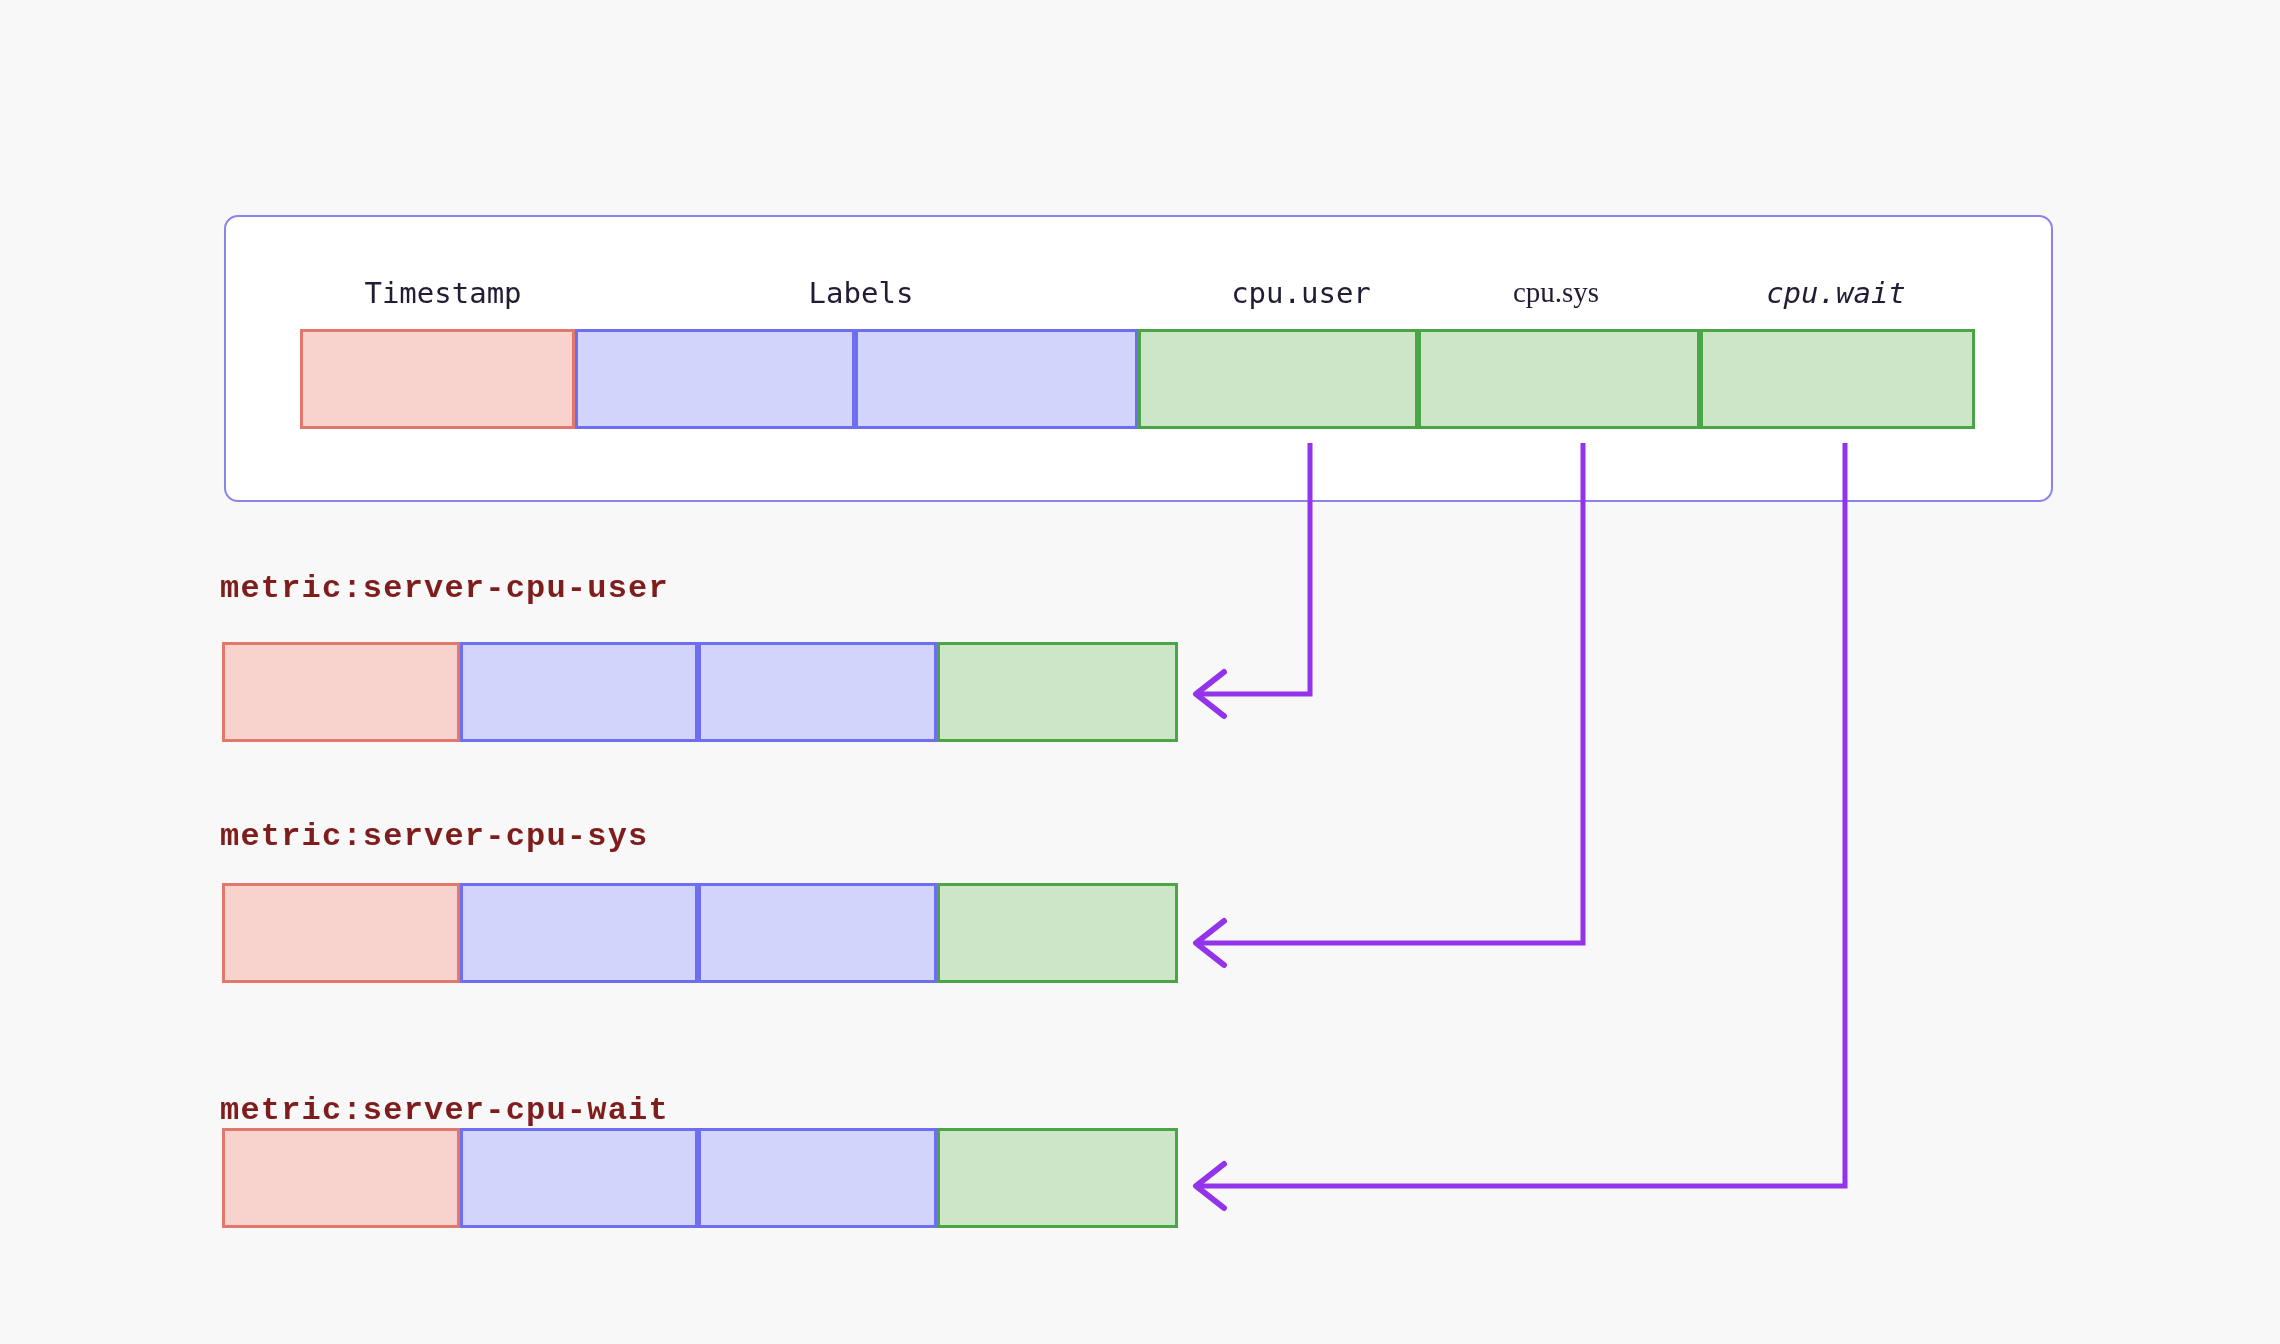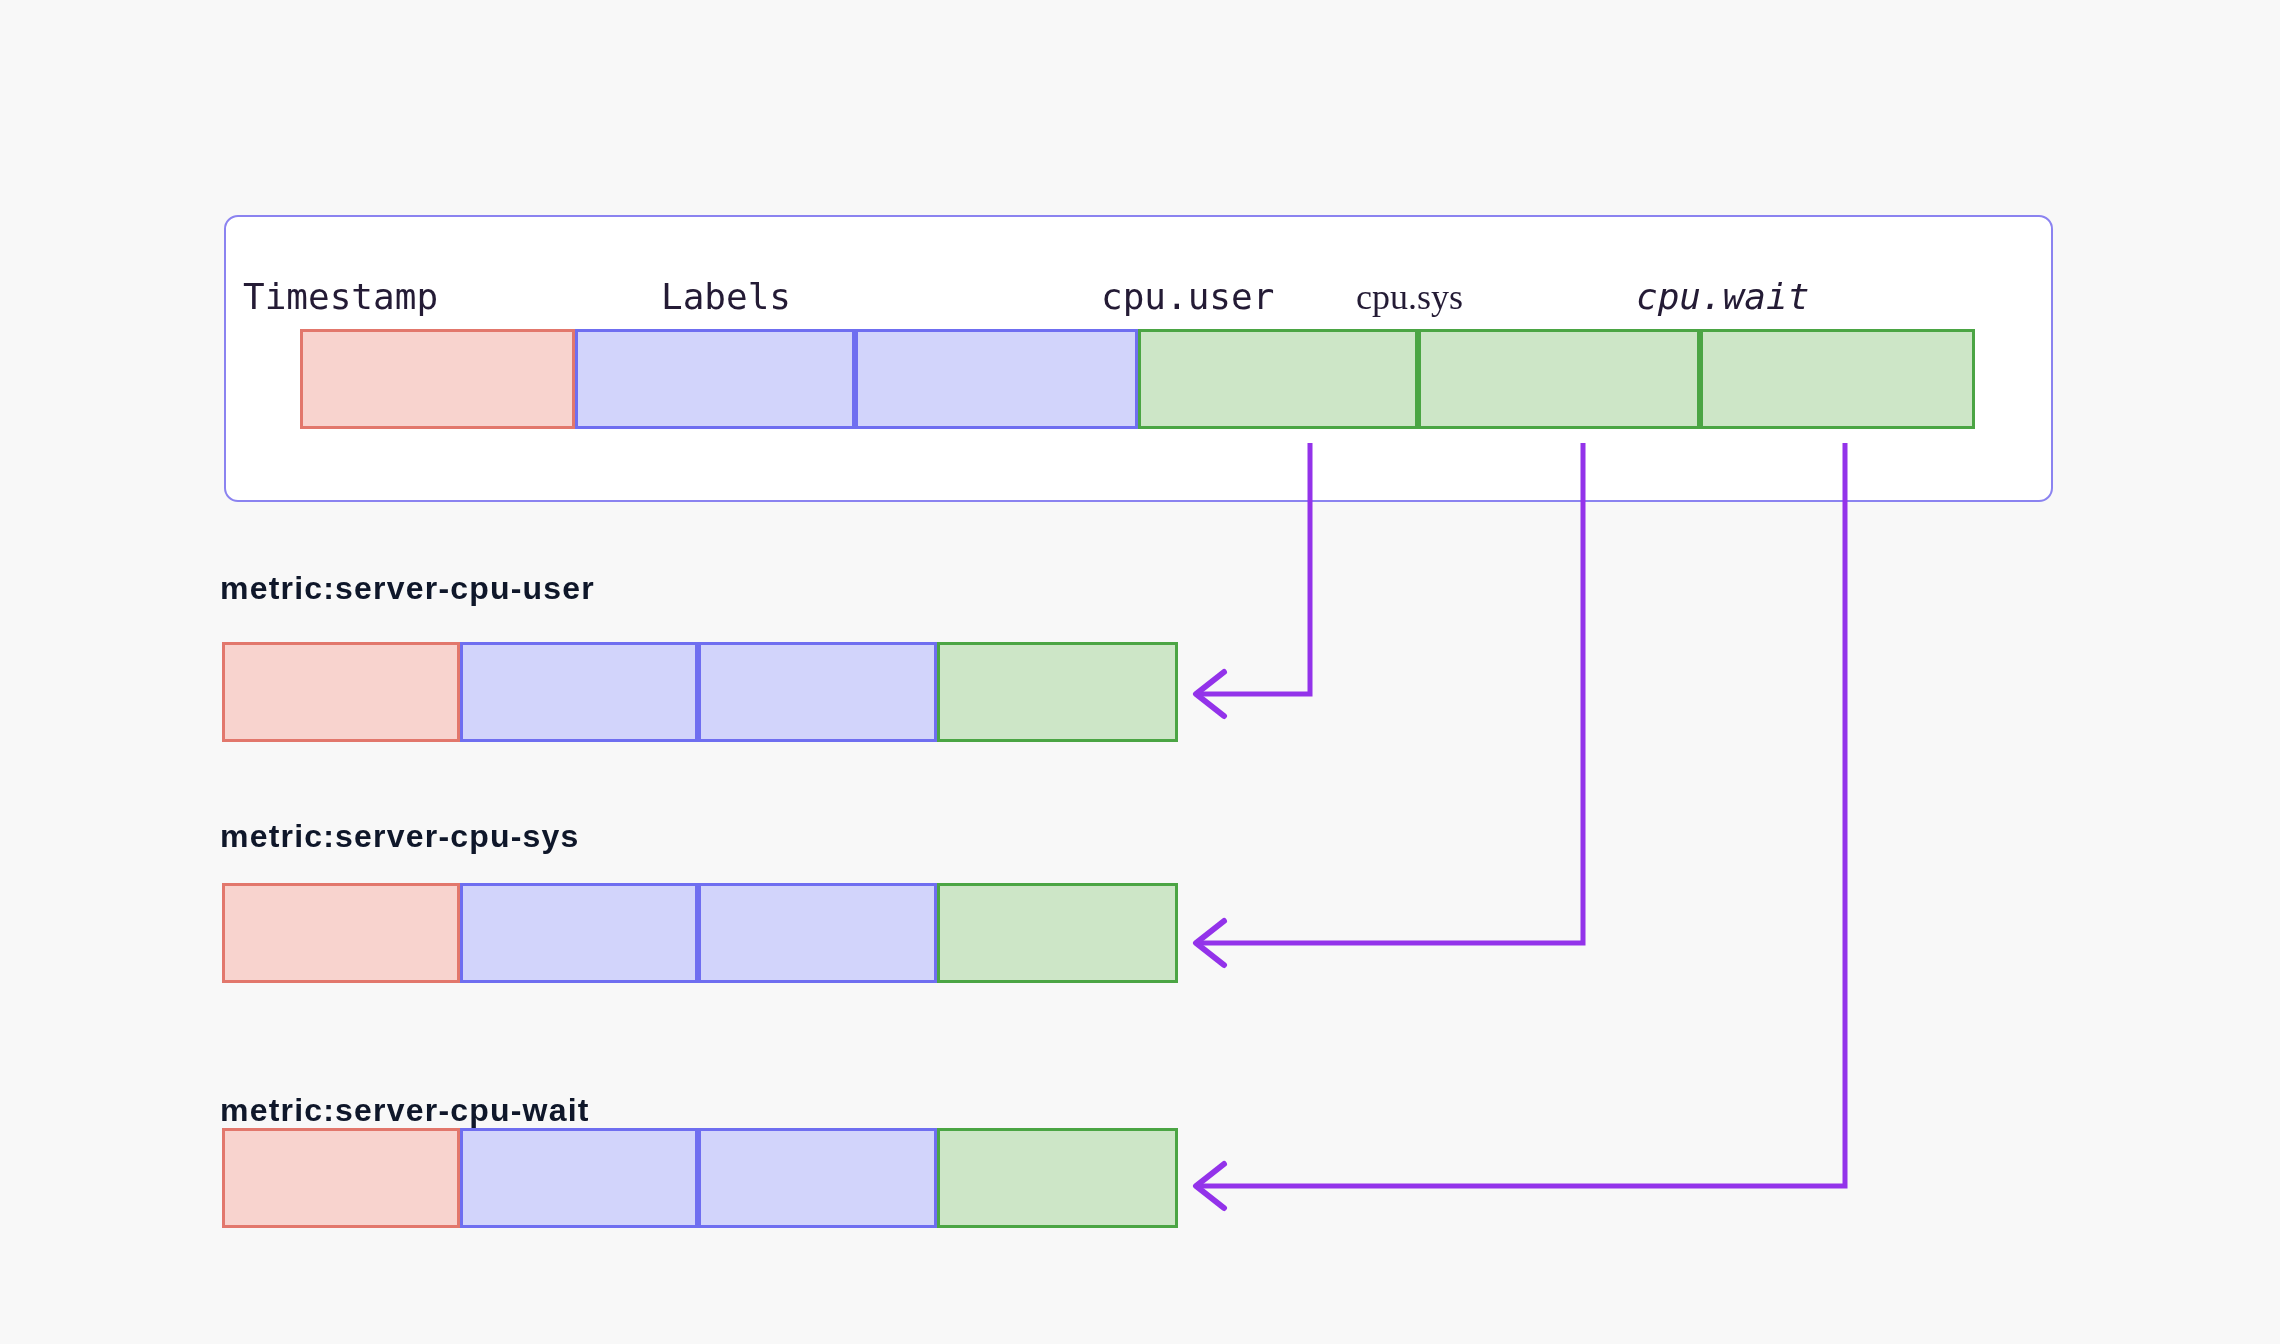--- a/index.html
+++ b/index.html
@@ -24,47 +24,48 @@
     font-family: "DejaVu Sans Mono", "Liberation Mono", monospace;
     font-size: 36px;
     font-weight: bold;
     letter-spacing: 1.5px;
     color: #6c63f5;
     white-space: pre;
   }
   .metric-title {
     position: absolute;
     left: 220px;
-    font-family: Liberation Sans, sans-serif;
+    font-family: Liberation Mono, monospace;
     font-size: 32px;
     font-weight: bold;
     letter-spacing: 1.2px;
-    color: #0f172a;
+    color: #7f1d1d;
     white-space: pre;
   }
 
   
   .table-card {
     position: absolute;
     left: 224px;
     top: 215px;
     width: 1829px;
     height: 287px;
     background: #ffffff;
     border: 2px solid #8b83f0;
     border-radius: 14px;
     box-sizing: border-box;
   }
 
   .col-header {
     position: absolute;
     top: 276px;
     font-family: "DejaVu Sans Mono", "Liberation Mono", monospace;
-    font-size: 36px;
+    font-size: 29px;
     color: #241b35;
+    text-align: center;
     white-space: nowrap;
   }
 
   
   .cell {
     position: absolute;
     box-sizing: border-box;
     border-width: 3px;
     border-style: solid;
   }

